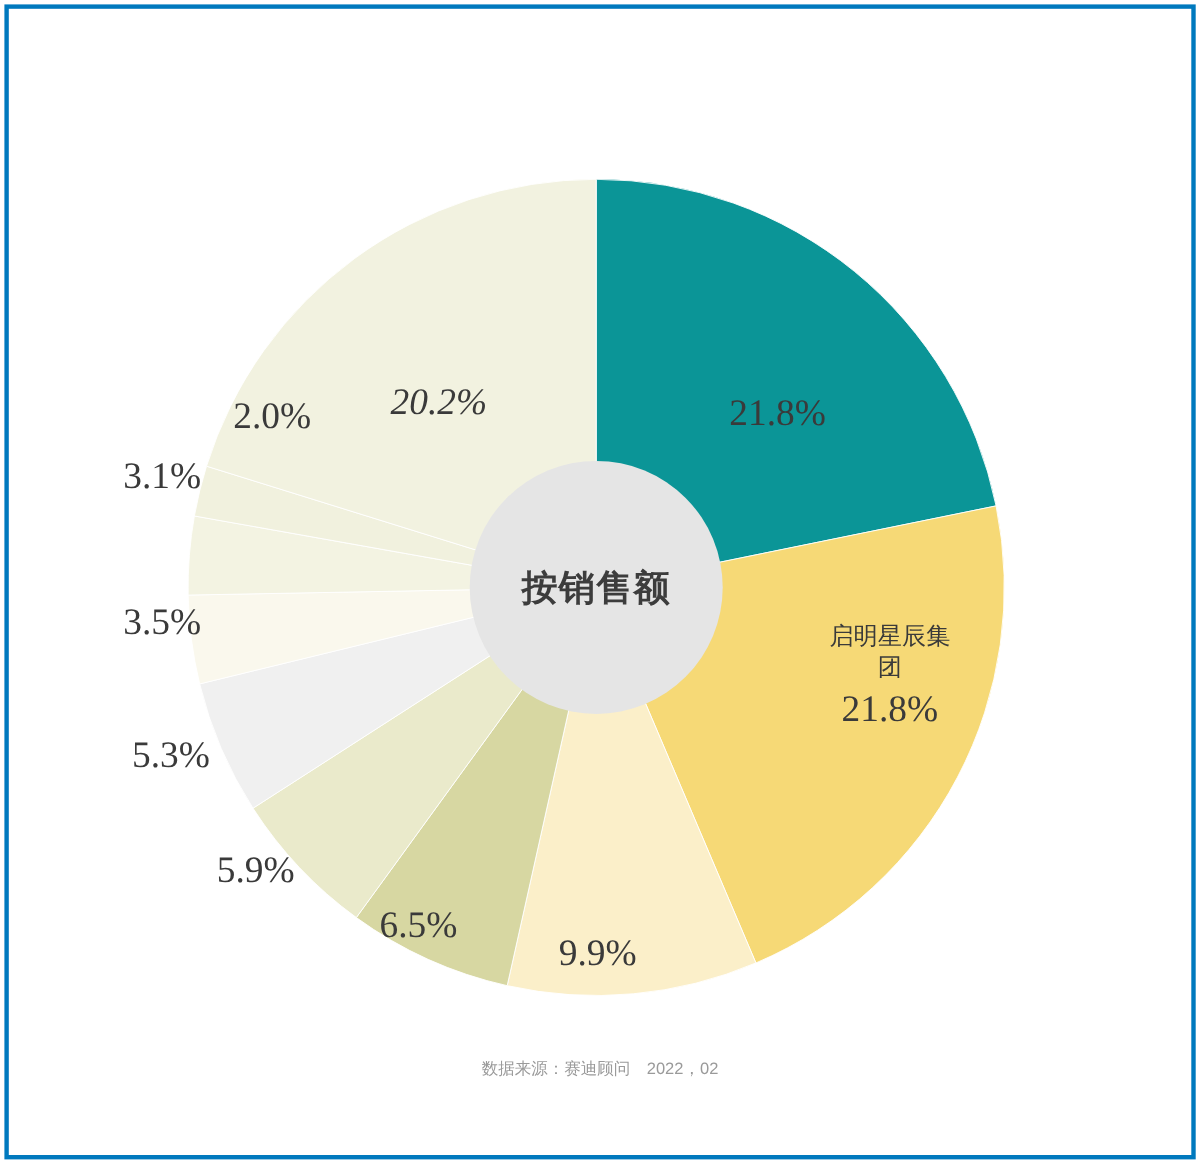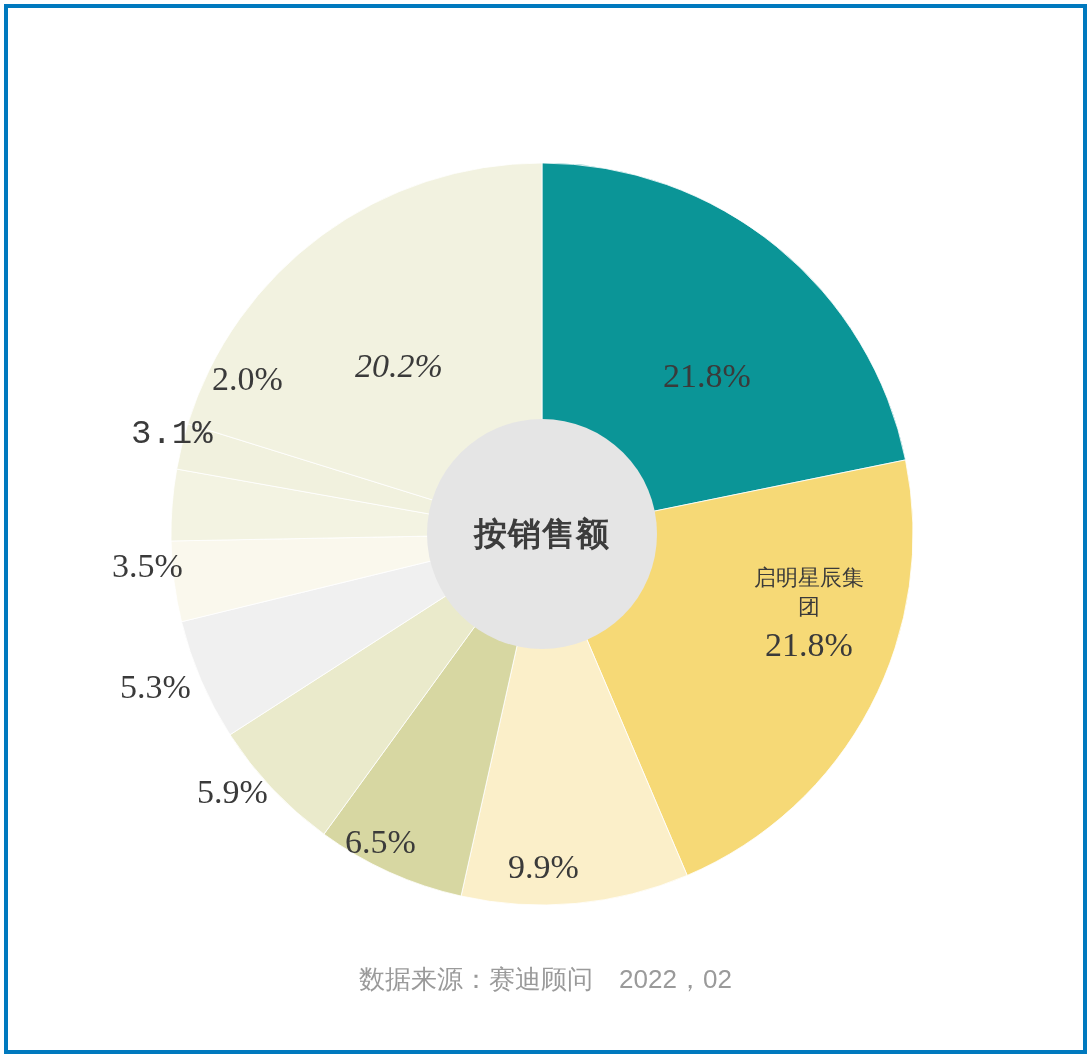--- a/index.html
+++ b/index.html
@@ -93,21 +93,21 @@
     font-size: 22px;
   }
   .lbl-center { text-align: center; }
   #source-note {
     position: absolute;
     left: 0;
     top: 962px;
     width: 1091px;
     text-align: center;
     font-family: "Liberation Sans", sans-serif;
-    font-size: 26px;
+    font-size: 15px;
     color: #9A9A9A;
     white-space: nowrap;
   }
 </style>
 </head>
 <body>
 
 <div id="page">
 
   <div id="frame"></div>
@@ -145,21 +145,21 @@
   <div class="slice-label pct" style="left:508px; top:833px;margin-top:12px;">9.9%</div>
 
   <div class="slice-label pct" style="left:345px; top:820px;">6.5%</div>
 
   <div class="slice-label pct" style="left:197px; top:770px;">5.9%</div>
 
   <div class="slice-label pct" style="left:120px; top:665px;">5.3%</div>
 
   <div class="slice-label pct" style="left:112px; top:544px;">3.5%</div>
 
-  <div class="slice-label pct" style="left:131px; top:412px;font-family:Liberation Mono, monospace;">3.1%</div>
+  <div class="slice-label pct" style="left:112px; top:412px;">3.1%</div>
 
   <div class="slice-label pct" style="left:212px; top:357px;">2.0%</div>
 
   <div class="slice-label pct" style="left:355px; top:344px;font-style:italic;">20.2%</div>
 
   <div id="source-note">数据来源：赛迪顾问　2022，02</div>
 
 </div>
 
 </body></html>

